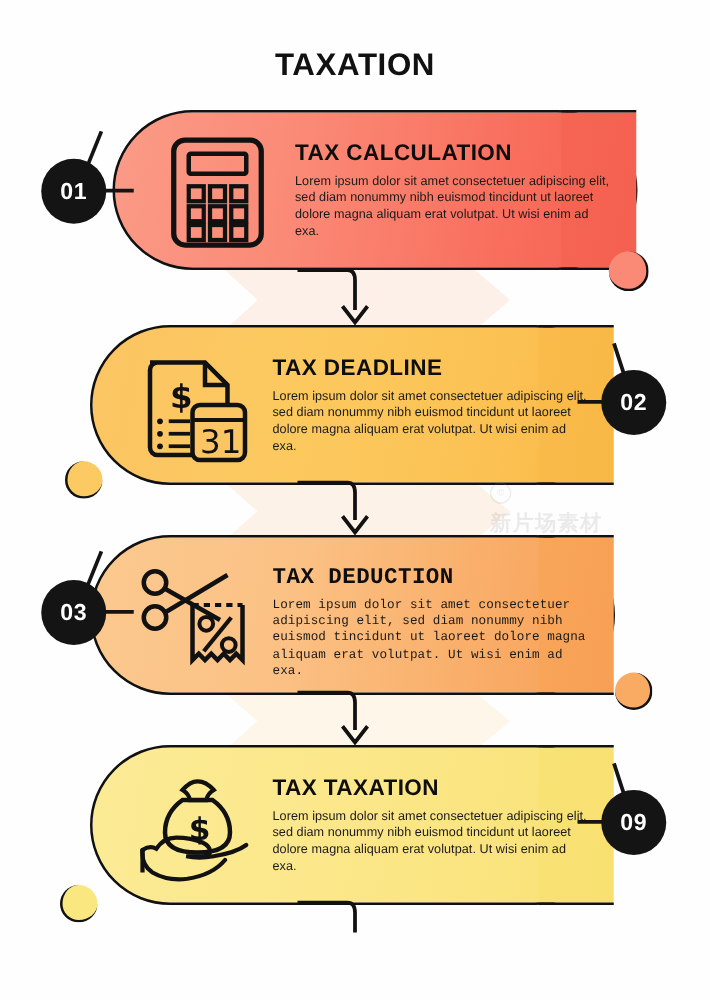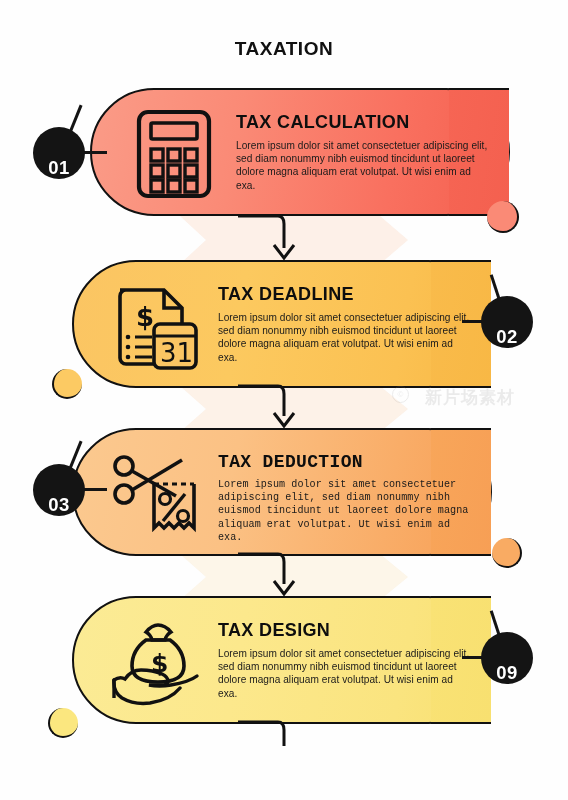--- a/index.html
+++ b/index.html
@@ -8,21 +8,21 @@
     width:568px; height:800px; position:relative; overflow:hidden;
     font-family:"Liberation Sans", sans-serif;
     background:#fefefe;
   }
   #canvas{ position:absolute; inset:0; }
 
   
   .title{
     position:absolute; top:38px; left:0; width:568px;
     text-align:center;
-    font-size:19px; font-weight:bold; letter-spacing:0.5px;
+    font-size:25px; font-weight:bold; letter-spacing:0.5px;
     color:#111111;
   }
 
   
   .chevron{
     position:absolute; opacity:1;
   }
 
   
   .row{
@@ -80,21 +80,21 @@
   }
   .txt p{
     font-size:10.1px; line-height:13.2px; color:#1a1a1a;
     letter-spacing:0.05px;
   }
 
   
   .badge{
     position:absolute; width:52px; height:52px; border-radius:50%;
     background:#141414;
-    display:flex; align-items:flex-end; justify-content:center;
+    display:flex; align-items:center; justify-content:center;
     color:#ffffff; font-size:18.5px; font-weight:bold; letter-spacing:0.5px;
     z-index:20;
   }
   .badge-01{ left:33px; top:127px; }
   .badge-02{ left:481px; top:296px; }
   .badge-03{ left:33px; top:464px; }
   .badge-04{ left:481px; top:632px; }
 
   .badge-stem{
     position:absolute; background:#141414; height:3px; z-index:19;
@@ -126,22 +126,22 @@
     border:1.8px solid #141414; border-radius:11px;
     background:#fbec86;
     display:flex; align-items:center; justify-content:center;
     font-size:10px; font-weight:bold; letter-spacing:1.1px; color:#121212;
     z-index:20;
   }
 
   
   .watermark{
     position:absolute; left:392px; top:386px;
-    display:flex; align-items:flex-start; gap:16px;
-    opacity:0.17; z-index:30; pointer-events:none;
+    display:flex; align-items:flex-start; gap:4px;
+    opacity:0.17; z-index:30; pointer-events:none;flex-direction:column;
   }
   .watermark .wm-circle{
     width:17px; height:17px; border-radius:50%;
     border:1.6px solid #8e8e8e;
     display:flex; align-items:center; justify-content:center;
     font-size:8px; color:#8e8e8e;
   }
   .watermark .wm-text{
     font-size:17px; font-weight:bold; color:#8e8e8e; letter-spacing:1px;
     font-family:"DejaVu Sans", sans-serif;
@@ -300,21 +300,21 @@
         <text x="43" y="54" font-family="DejaVu Sans, sans-serif" font-size="25" font-weight="bold" fill="#111">$</text>
 
         <path d="M6 62 q6 -4 11 -1 q6 -9 16 -9 q12 0 21 4 q6 3 6 7 q0 4 -6 4 h-13
                  q10 2 22 0 q18 -3 26 -9" fill="none" stroke="#111" stroke-width="3.4" stroke-linecap="round"></path>
         <path d="M6 62 q-1 12 8 18 q12 7 28 5 q20 -3 30 -15" fill="none" stroke="#111" stroke-width="3.4" stroke-linecap="round"></path>
         <path d="M6 62 L6 80" fill="none" stroke="#111" stroke-width="3.4"></path>
       </svg>
     </div>
 
     <div class="txt">
-      <h3>TAX DESIGN</h3>
+      <h3>TAX TAXATION</h3>
       <p>Lorem ipsum dolor sit amet consectetuer adipiscing elit, sed diam nonummy nibh euismod tincidunt ut laoreet dolore magna aliquam erat volutpat. Ut wisi enim ad exa.</p>
     </div>
   </div>
 
   <div class="badge-nub nub-04"></div>
   <div class="badge-stem stem-04"></div>
   <div class="badge badge-04">
     <span>09</span>
   </div>
 

